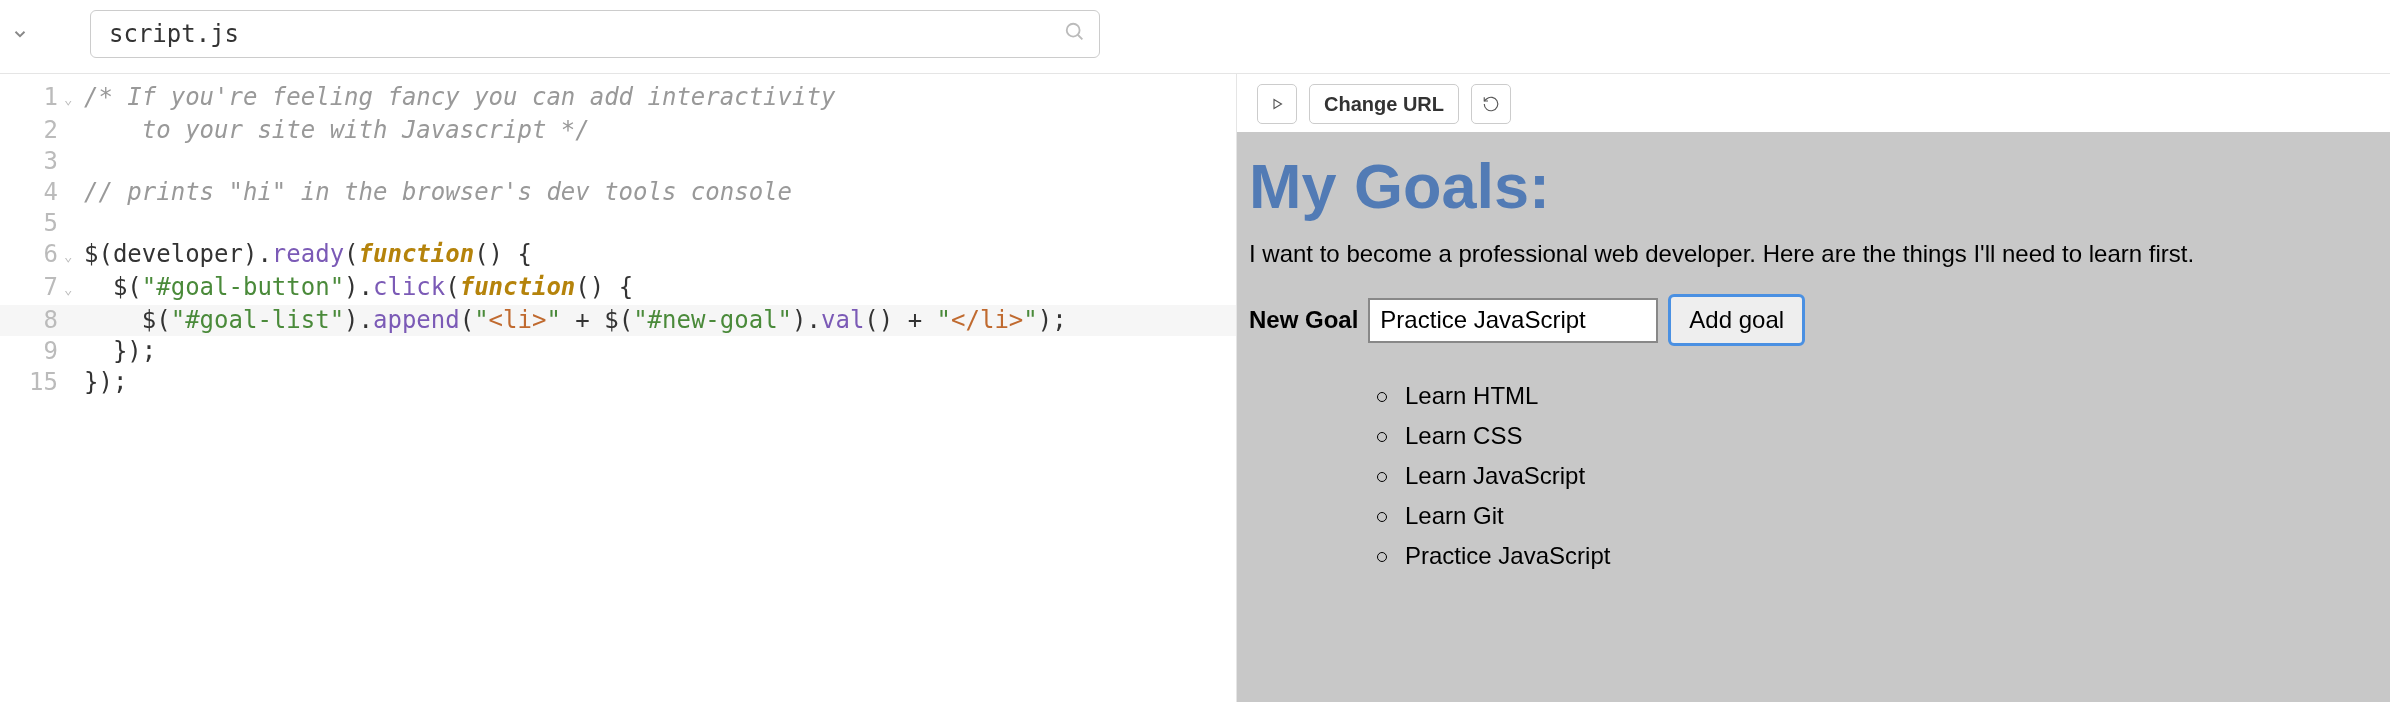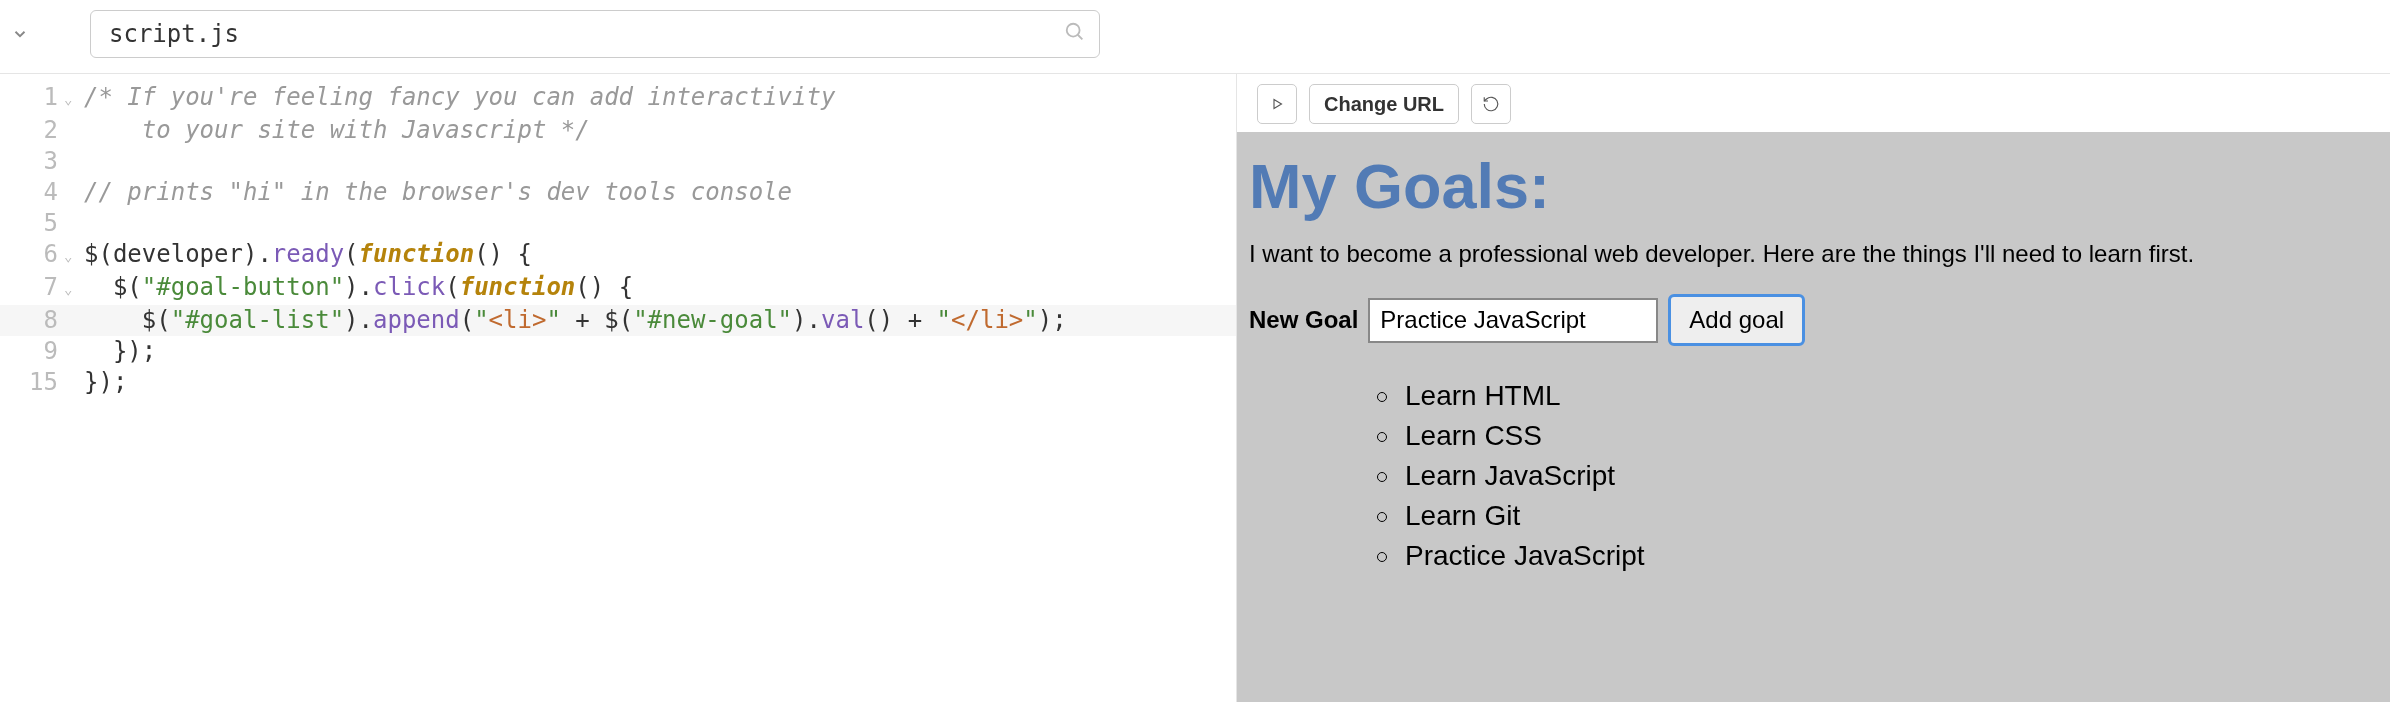--- a/index.html
+++ b/index.html
@@ -177,21 +177,21 @@
       font-size: 24px;
       color: #000;
       cursor: pointer;
       font-family: inherit;
     }
     .goal-list {
       list-style: none;
       margin-left: 140px;
     }
     .goal-list li {
-      font-size: 28px;
+      font-size: 24px;
       color: #000;
       line-height: 40px;
       position: relative;
       padding-left: 28px;
     }
     .goal-list li::before {
       content: "";
       position: absolute;
       left: 0;
       top: 16px;

